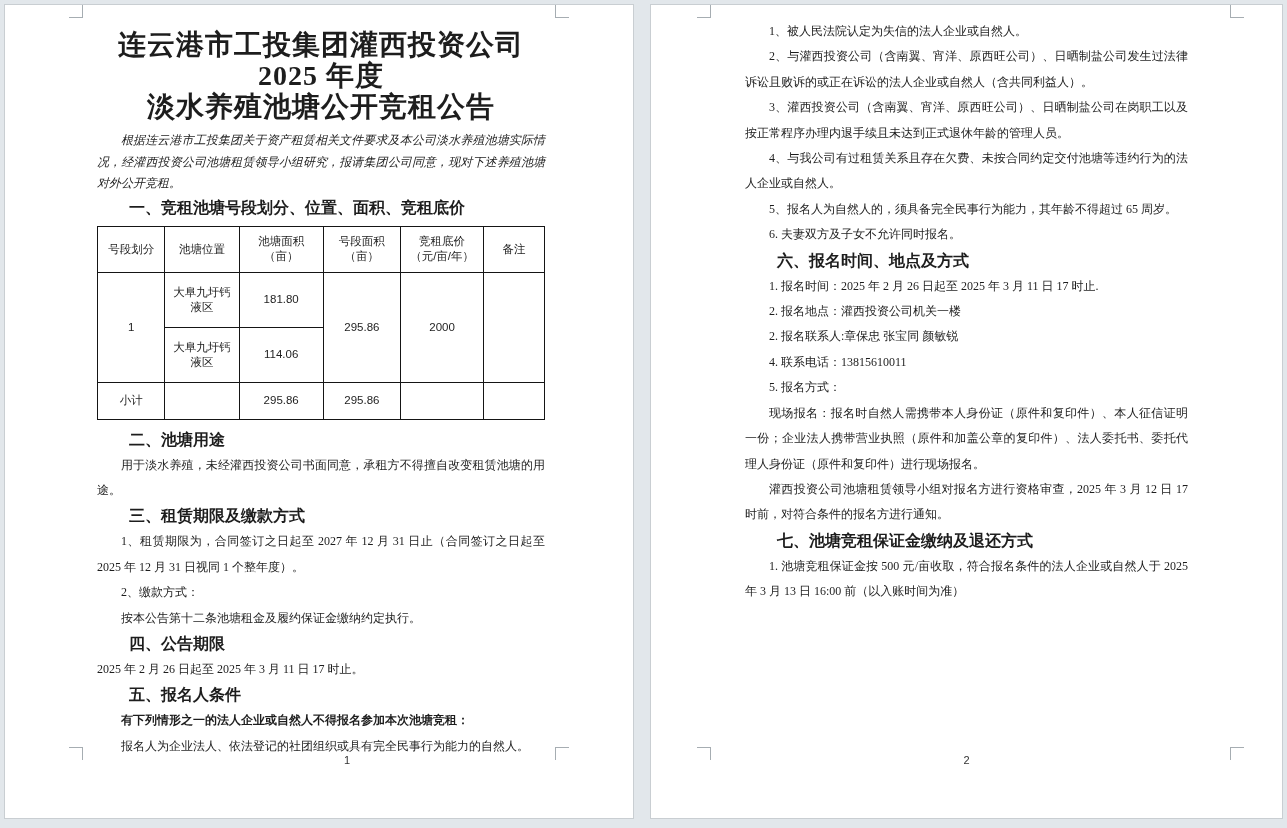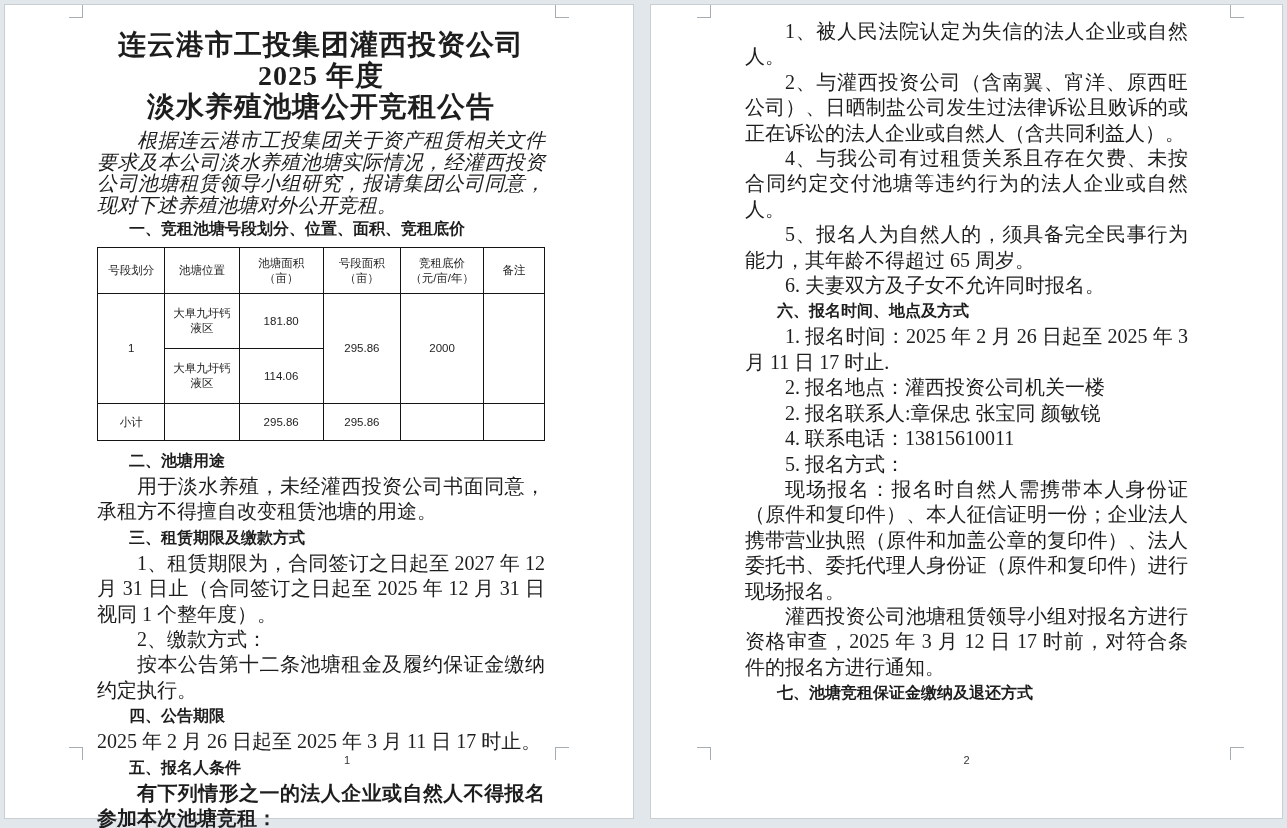--- a/index.html
+++ b/index.html
@@ -20,21 +20,21 @@
   .content{position:absolute;top:24px;left:92px;right:88px;}
   .page-2 .content{top:14px;left:94px;right:94px;}
 
   .doc-title{
     font-size:28px;font-weight:bold;text-align:center;
     line-height:31px;letter-spacing:1px;margin:0;
   }
   .title-block{margin-bottom:8px;}
 
   .p{
-    margin:0;font-size:20px;line-height:25.4px;
+    margin:0;font-size:12px;line-height:25.4px;
     text-align:justify;text-justify:inter-character;
     text-indent:2em;
   }
   .intro{line-height:21.5px;font-style:italic;}
   .flush{text-indent:0;}
   .bold{font-weight:bold;}
   .hd{
     margin:0;font-size:16px;font-weight:bold;
     line-height:26px;text-indent:2em;text-align:left;
   }
@@ -159,32 +159,34 @@
 
   <div class="page page-2">
     <span class="corner corner-tl"></span>
     <span class="corner corner-tr"></span>
     <span class="corner corner-bl"></span>
     <span class="corner corner-br"></span>
 
     <div class="content">
       <p class="p">1、被人民法院认定为失信的法人企业或自然人。</p>
       <p class="p">2、与灌西投资公司（含南翼、宵洋、原西旺公司）、日晒制盐公司发生过法律诉讼且败诉的或正在诉讼的法人企业或自然人（含共同利益人）。</p>
+      <p class="p">3、灌西投资公司（含南翼、宵洋、原西旺公司）、日晒制盐公司在岗职工以及按正常程序办理内退手续且未达到正式退休年龄的管理人员。</p>
       <p class="p">4、与我公司有过租赁关系且存在欠费、未按合同约定交付池塘等违约行为的法人企业或自然人。</p>
       <p class="p">5、报名人为自然人的，须具备完全民事行为能力，其年龄不得超过 65 周岁。</p>
       <p class="p">6. 夫妻双方及子女不允许同时报名。</p>
 
       <p class="hd">六、报名时间、地点及方式</p>
       <p class="p">1. 报名时间：2025 年 2 月 26 日起至 2025 年 3 月 11 日 17 时止.</p>
       <p class="p">2. 报名地点：灌西投资公司机关一楼</p>
       <p class="p">2. 报名联系人:章保忠 张宝同 颜敏锐</p>
       <p class="p">4. 联系电话：13815610011</p>
       <p class="p">5. 报名方式：</p>
       <p class="p">现场报名：报名时自然人需携带本人身份证（原件和复印件）、本人征信证明一份；企业法人携带营业执照（原件和加盖公章的复印件）、法人委托书、委托代理人身份证（原件和复印件）进行现场报名。</p>
       <p class="p">灌西投资公司池塘租赁领导小组对报名方进行资格审查，2025 年 3 月 12 日 17 时前，对符合条件的报名方进行通知。</p>
 
       <p class="hd">七、池塘竞租保证金缴纳及退还方式</p>
+      <p class="p">1. 池塘竞租保证金按 500 元/亩收取，符合报名条件的法人企业或自然人于 2025 年 3 月 13 日 16:00 前（以入账时间为准）</p>
     </div>
 
     <div class="page-num">2</div>
   </div>
 
 </div>
 
 </body></html>

